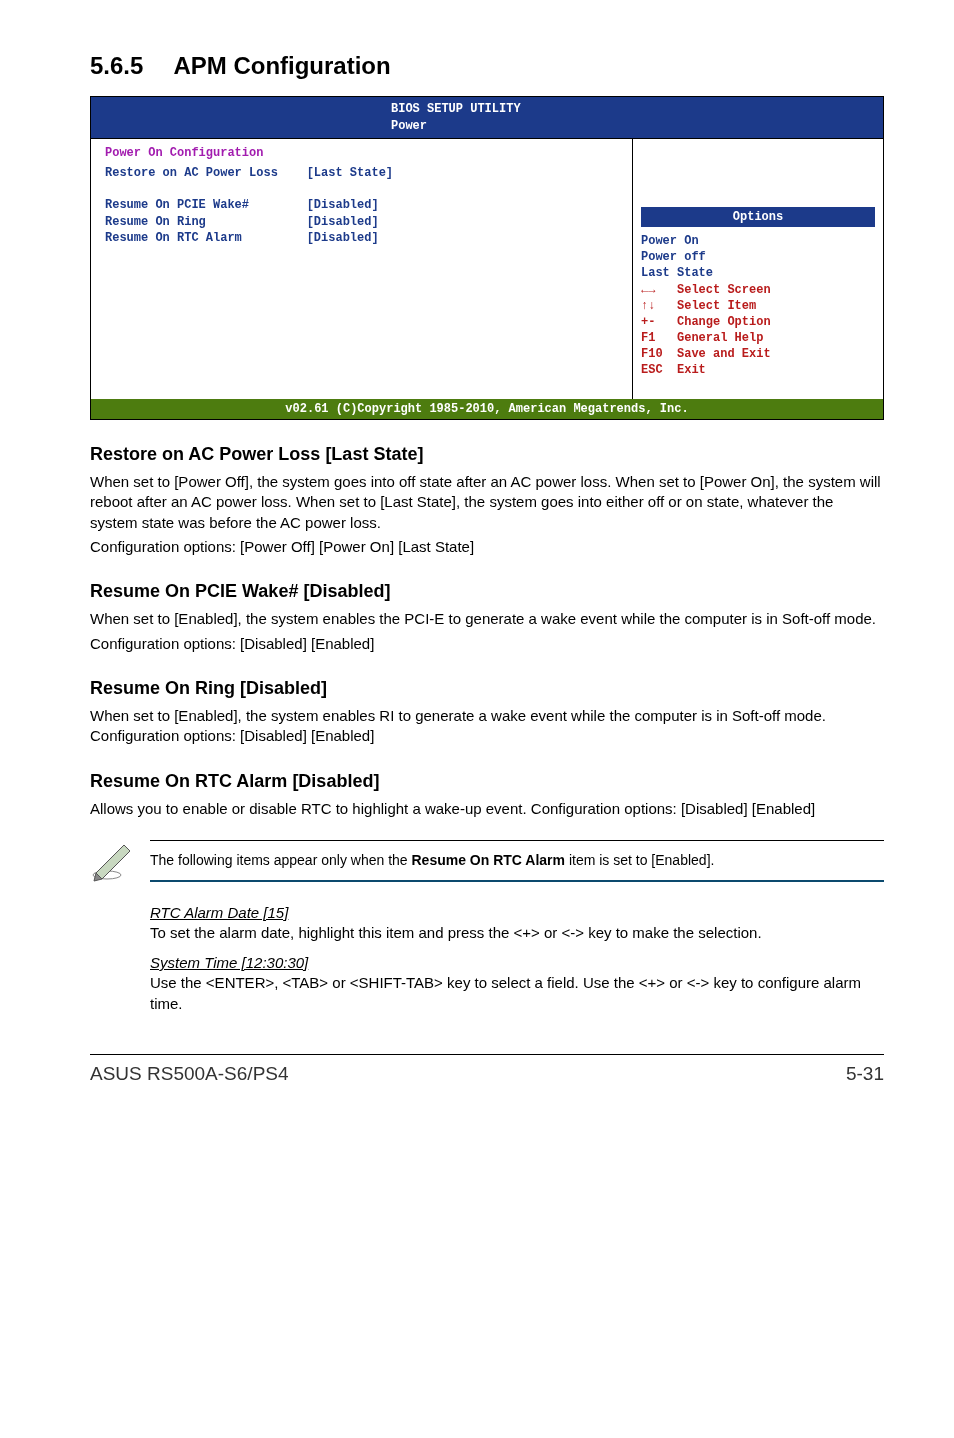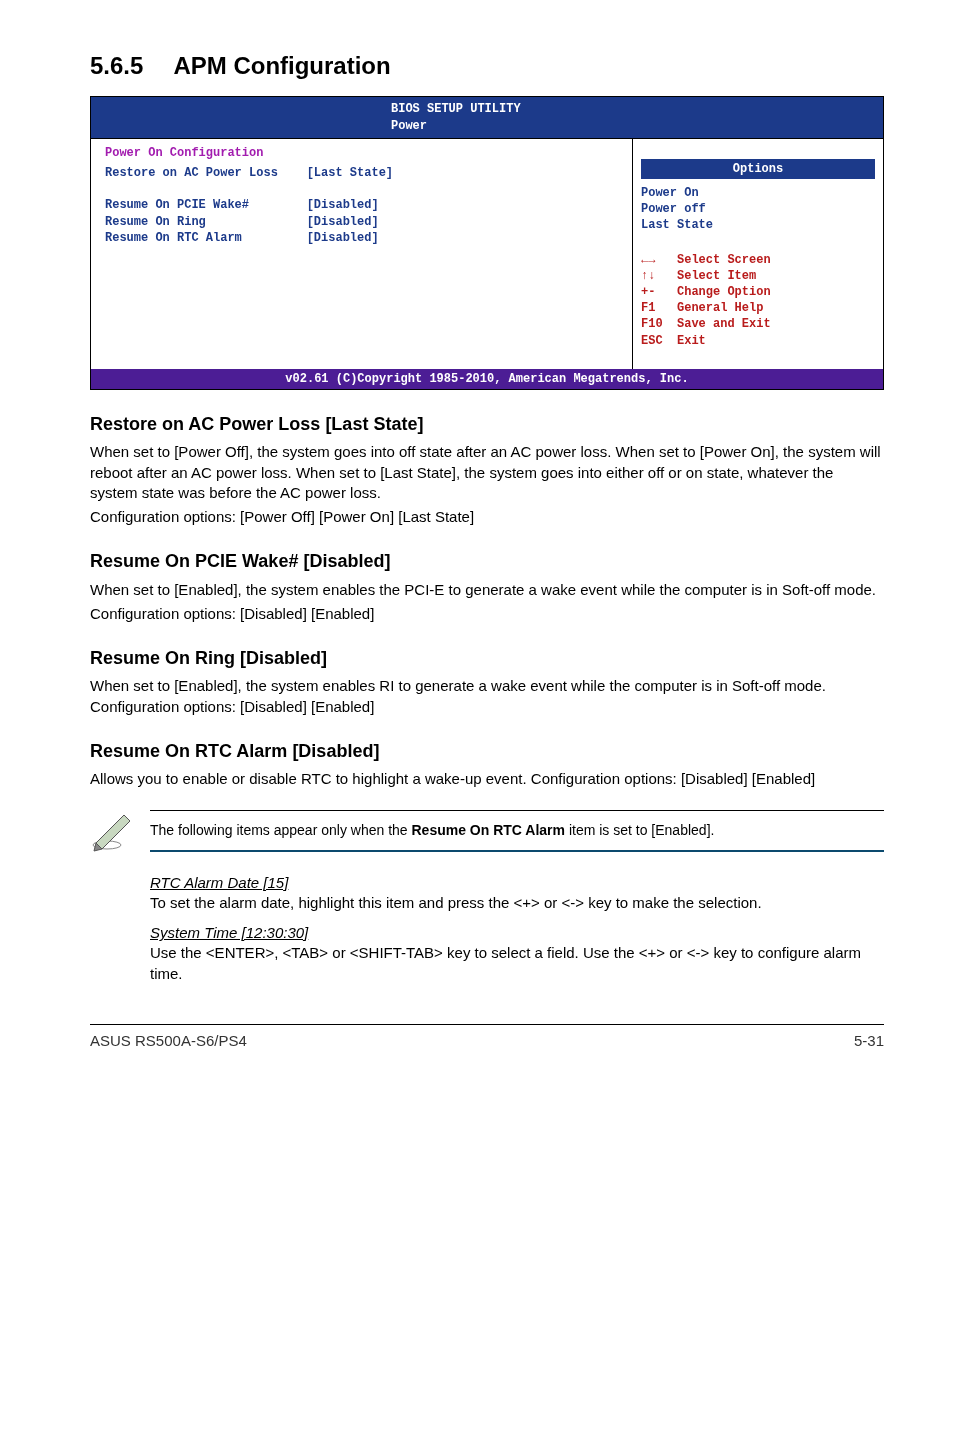--- a/index.html
+++ b/index.html
@@ -47,33 +47,34 @@
     white-space: pre;
   }
   .bios-left .item-line { white-space: pre; font-weight: bold; }
   .bios-right {
     width: 250px;
     padding: 20px 8px;
     color: #1ec8c8;
     font-weight: bold;
     display: flex;
     flex-direction: column;
+    margin-top: 48px;
   }
   .options-header {
     background: #1c3a8a;
     color: #fff;
     text-align: center;
     padding: 2px 0;
     margin-bottom: 6px;
   }
   .opt-vals { color: #1c3a8a; white-space: pre; flex: 0 0 auto; }
   .spacer { flex: 1; }
   .nav-keys { white-space: pre; color: #b91c1c; }
   .bios-footer {
-    background: #4c1d95;
+    background: #4d7c0f;
     color: #fff;
     text-align: center;
     font-weight: bold;
     padding: 2px 0;
   }
   h2 { font-size: 18px; font-weight: bold; margin-top: 22px; margin-bottom: 6px; }
   p { margin-bottom: 4px; }
   .note-block {
     display: flex;
     margin-top: 14px;
@@ -89,21 +90,21 @@
     font-size: 14px;
   }
   .indented { margin-left: 60px; margin-top: 10px; }
   .u-ital { font-style: italic; text-decoration: underline; }
   .footer-line {
     border-top: 1px solid #000;
     margin-top: 40px;
     padding-top: 6px;
     display: flex;
     justify-content: space-between;
-    font-size: 15px;
+    font-size: 19px;
     color: #333;
   }
 </style>
 </head>
 <body>
 
 <h1>
   <span class="section-num">5.6.5</span><span class="title-text">APM Configuration</span>
 </h1>
 

